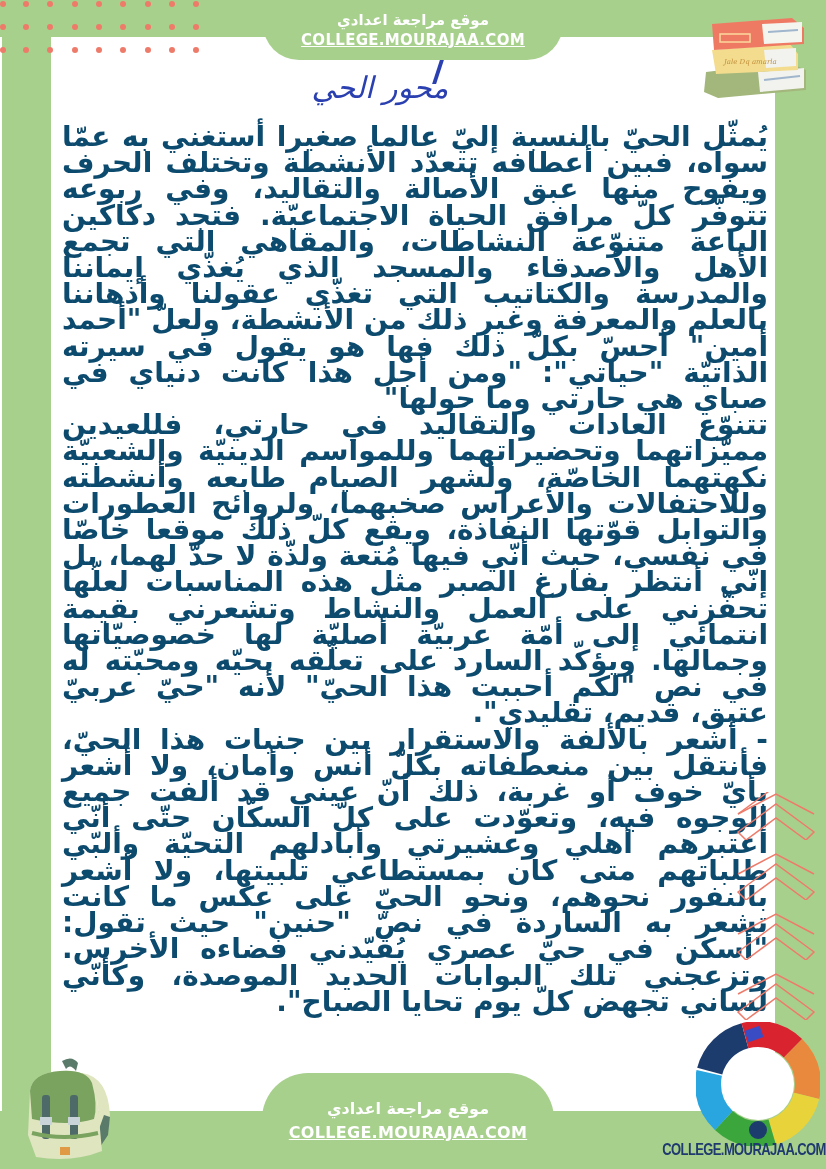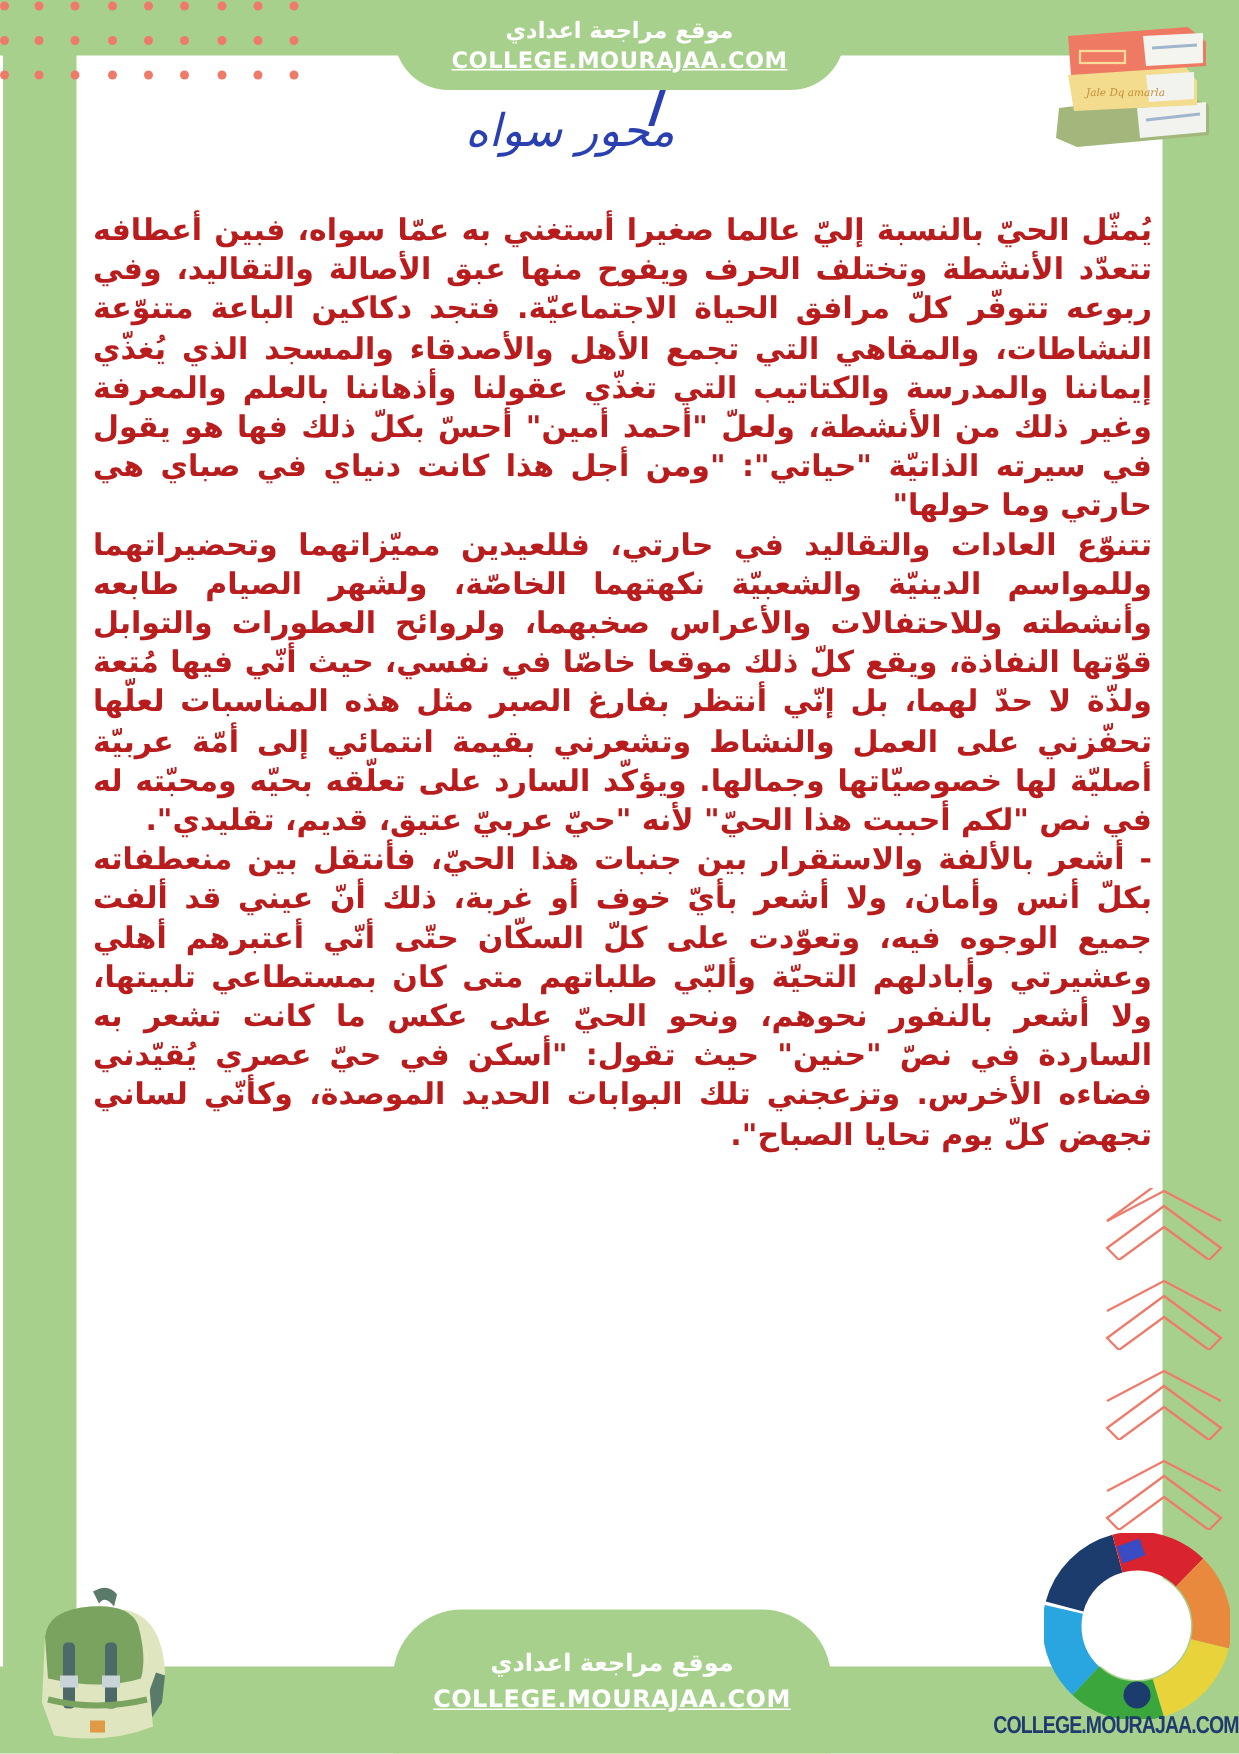--- a/index.html
+++ b/index.html
@@ -36,24 +36,24 @@
     position:absolute; left:290px; top:58px; width:180px; height:60px;
     font-family:"DejaVu Serif", serif; font-style:italic; font-size:30px;
     color:#2a3fb0; direction:rtl; text-align:center; line-height:60px;
   }
   .title-mark {
     position:absolute; left:436px; top:60px; width:4px; height:24px;
     background:#2a3fb0; transform:skewX(-18deg);
   }
 
   .body-text {
-    position:absolute; left:62px; top:140px; width:706px;
+    position:absolute; left:62px; top:124px; width:706px;
     direction:rtl; text-align:justify;
     font-family:"DejaVu Sans", sans-serif; font-weight:bold;
-    font-size:20px; line-height:26.2px; color:#b91c1c;
+    font-size:28px; line-height:26.2px; color:#0c4a6e;
   }
   .body-text p { margin:0; }
 
   .chevrons { position:absolute; left:736px; top:792px; width:90px; height:240px; }
   .chev { position:absolute; left:0; width:80px; height:48px; }
 
   .books { position:absolute; left:698px; top:10px; width:124px; height:90px; }
   .backpack { position:absolute; left:12px; top:1055px; width:100px; height:110px; }
   .wheel { position:absolute; left:696px; top:1022px; width:124px; height:124px; }
   .wheel-label {
@@ -110,21 +110,21 @@
   <path d="M14 40 L92 34 L100 44 L100 60 L18 64 Z" fill="#f3dc8e"></path>
   <path d="M66 40 L98 38 L98 56 L68 58 Z" fill="#f2f2ee"></path>
   <path d="M14 14 L94 8 L106 18 L106 34 L16 40 Z" fill="#ef7a64"></path>
   <path d="M64 14 L104 12 L104 32 L66 34 Z" fill="#f5f5f0"></path>
   <line x1="70" y1="22" x2="100" y2="20" stroke="#9fb6cc" stroke-width="2"></line>
   <rect x="22" y="24" width="30" height="8" fill="none" stroke="#fbd99a" stroke-width="1.5"></rect>
   <text x="26" y="54" font-size="7" fill="#c2903c" font-family="DejaVu Serif, serif" font-style="italic">Jale Dq amarla</text>
 </svg>
 
 <div class="title-mark"></div>
-<div class="title">محور سواه</div>
+<div class="title">محور الحي</div>
 
 <div class="body-text">
   <p>يُمثّل الحيّ بالنسبة إليّ عالما صغيرا أستغني به عمّا سواه، فبين أعطافه تتعدّد الأنشطة وتختلف الحرف ويفوح منها عبق الأصالة والتقاليد، وفي ربوعه تتوفّر كلّ مرافق الحياة الاجتماعيّة. فتجد دكاكين الباعة متنوّعة النشاطات، والمقاهي التي تجمع الأهل والأصدقاء والمسجد الذي يُغذّي إيماننا والمدرسة والكتاتيب التي تغذّي عقولنا وأذهاننا بالعلم والمعرفة وغير ذلك من الأنشطة، ولعلّ "أحمد أمين" أحسّ بكلّ ذلك فها هو يقول في سيرته الذاتيّة "حياتي": "ومن أجل هذا كانت دنياي في صباي هي حارتي وما حولها"</p>
   <p>تتنوّع العادات والتقاليد في حارتي، فللعيدين مميّزاتهما وتحضيراتهما وللمواسم الدينيّة والشعبيّة نكهتهما الخاصّة، ولشهر الصيام طابعه وأنشطته وللاحتفالات والأعراس صخبهما، ولروائح العطورات والتوابل قوّتها النفاذة، ويقع كلّ ذلك موقعا خاصّا في نفسي، حيث أنّي فيها مُتعة ولذّة لا حدّ لهما، بل إنّي أنتظر بفارغ الصبر مثل هذه المناسبات لعلّها تحفّزني على العمل والنشاط وتشعرني بقيمة انتمائي إلى أمّة عربيّة أصليّة لها خصوصيّاتها وجمالها. ويؤكّد السارد على تعلّقه بحيّه ومحبّته له في نص "لكم أحببت هذا الحيّ" لأنه "حيّ عربيّ عتيق، قديم، تقليدي".</p>
   <p>- أشعر بالألفة والاستقرار بين جنبات هذا الحيّ، فأنتقل بين منعطفاته بكلّ أنس وأمان، ولا أشعر بأيّ خوف أو غربة، ذلك أنّ عيني قد ألفت جميع الوجوه فيه، وتعوّدت على كلّ السكّان حتّى أنّي أعتبرهم أهلي وعشيرتي وأبادلهم التحيّة وألبّي طلباتهم متى كان بمستطاعي تلبيتها، ولا أشعر بالنفور نحوهم، ونحو الحيّ على عكس ما كانت تشعر به الساردة في نصّ "حنين" حيث تقول: "أسكن في حيّ عصري يُقيّدني فضاءه الأخرس. وتزعجني تلك البوابات الحديد الموصدة، وكأنّي لساني تجهض كلّ يوم تحايا الصباح".</p>
 </div>
 
 <div class="chevrons">
   <svg class="chev" style="top:0" viewBox="0 0 80 48">
       <path d="M2 40 L40 12 L78 40 L70 48 L40 26 L10 48 Z M2 22 L40 -6" fill="none" stroke="#ee7b6a" stroke-width="1.5"></path>

